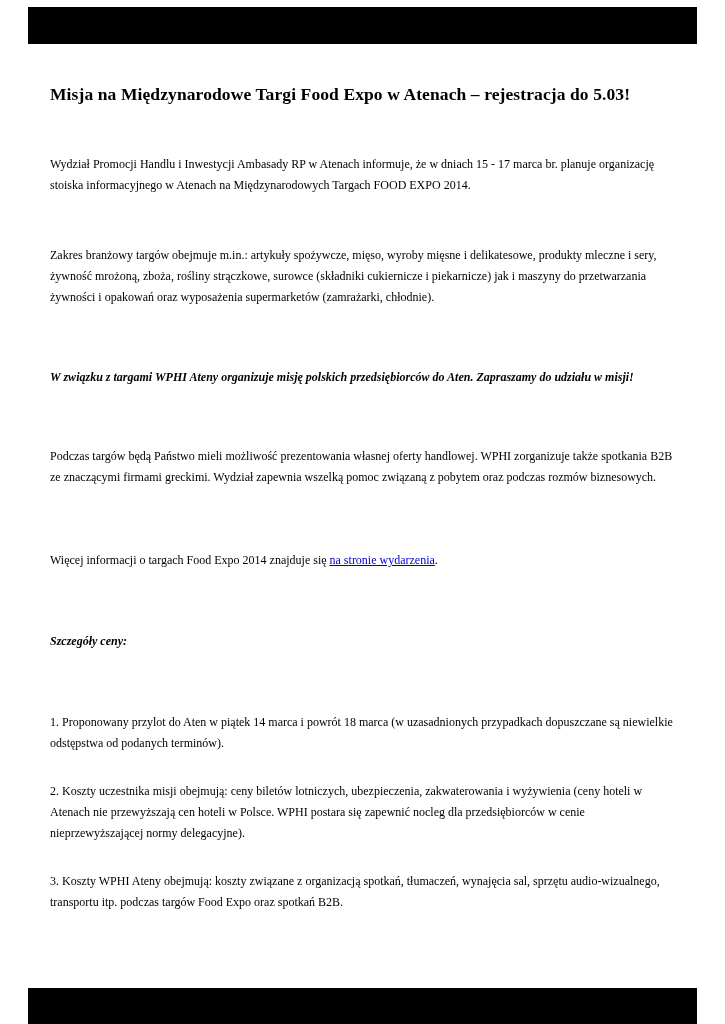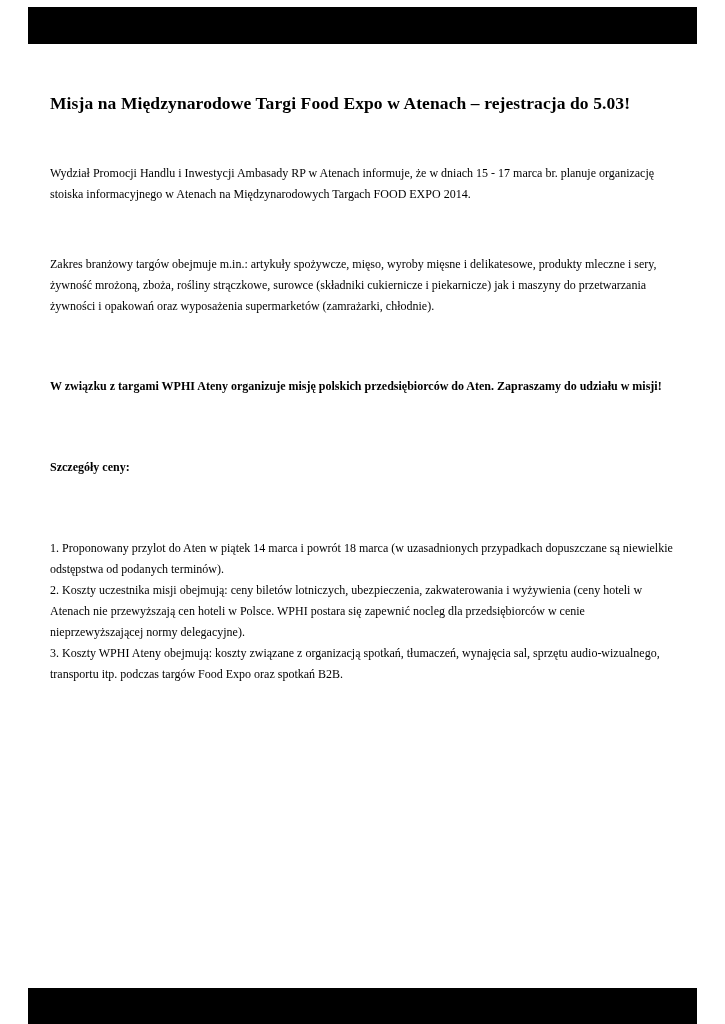--- a/index.html
+++ b/index.html
@@ -23,45 +23,45 @@
     height: 37px;
     background: #000000;
   }
   .black-bar.top { top: 7px; }
   .black-bar.bottom { top: 988px; height: 36px; }
 
   .content {
     position: absolute;
     left: 50px;
     width: 625px;
-    top: 12px;
+    top: 3px;
   }
   .doc-title {
     margin: 79px 0 0 0;
     font-size: 17.5px;
     line-height: 24px;
     font-weight: bold;
     letter-spacing: 0.1px;
   }
   .para {
     font-size: 12px;
     line-height: 21px;
     margin: 0;
     text-align: left;
   }
-  .para.bold { font-weight: bold; }
+  .para.bold { font-weight: bold; font-style: italic; }
 
   .gap-intro     { margin-top: 48px; }
   .gap-scope     { margin-top: 49px; }
   .gap-invite    { margin-top: 59px; }
   .gap-b2b       { margin-top: 58px; }
   .gap-moreinfo  { margin-top: 62px; }
   .gap-details   { margin-top: 60px; }
   .gap-item1     { margin-top: 60px; }
-  .gap-item      { }
+  .gap-item      { margin-top: 27px; }
 
   a.doc-link {
     color: #0000cc;
     text-decoration: underline;
     cursor: pointer;
   }
 </style>
 </head>
 <body>
 
@@ -72,21 +72,23 @@
   <div class="content">
 
     <h1 class="doc-title">Misja na Międzynarodowe Targi Food Expo w Atenach – rejestracja do 5.03!</h1>
 
     <p class="para gap-intro">Wydział Promocji Handlu i Inwestycji Ambasady RP w Atenach informuje, że w dniach 15 - 17 marca br. planuje organizację stoiska informacyjnego w Atenach na Międzynarodowych Targach FOOD EXPO 2014.</p>
 
     <p class="para gap-scope">Zakres branżowy targów obejmuje m.in.: artykuły spożywcze, mięso, wyroby mięsne i delikatesowe, produkty mleczne i sery, żywność mrożoną, zboża, rośliny strączkowe, surowce (składniki cukiernicze i piekarnicze) jak i maszyny do przetwarzania żywności i opakowań oraz wyposażenia supermarketów (zamrażarki, chłodnie).</p>
 
     <p class="para bold gap-invite">W związku z targami WPHI Ateny organizuje misję polskich przedsiębiorców do Aten. Zapraszamy do udziału w misji!</p>
 
+    <p class="para gap-b2b">Podczas targów będą Państwo mieli możliwość prezentowania własnej oferty handlowej. WPHI zorganizuje także spotkania B2B ze znaczącymi firmami greckimi. Wydział zapewnia wszelką pomoc związaną z pobytem oraz podczas rozmów biznesowych.</p>
 
+    <p class="para gap-moreinfo"><span>Więcej informacji o targach Food Expo 2014 znajduje się </span><a class="doc-link" href="#">na stronie wydarzenia</a><span>.</span></p>
 
     <p class="para bold gap-details">Szczegóły ceny:</p>
 
     <p class="para gap-item1">1. Proponowany przylot do Aten w piątek 14 marca i powrót 18 marca (w uzasadnionych przypadkach dopuszczane są niewielkie odstępstwa od podanych terminów).</p>
 
     <p class="para gap-item">2. Koszty uczestnika misji obejmują: ceny biletów lotniczych, ubezpieczenia, zakwaterowania i wyżywienia (ceny hoteli w Atenach nie przewyższają cen hoteli w Polsce. WPHI postara się zapewnić nocleg dla przedsiębiorców w cenie nieprzewyższającej normy delegacyjne).</p>
 
     <p class="para gap-item">3. Koszty WPHI Ateny obejmują: koszty związane z organizacją spotkań, tłumaczeń, wynajęcia sal, sprzętu audio-wizualnego, transportu itp. podczas targów Food Expo oraz spotkań B2B.</p>
 
   </div>

